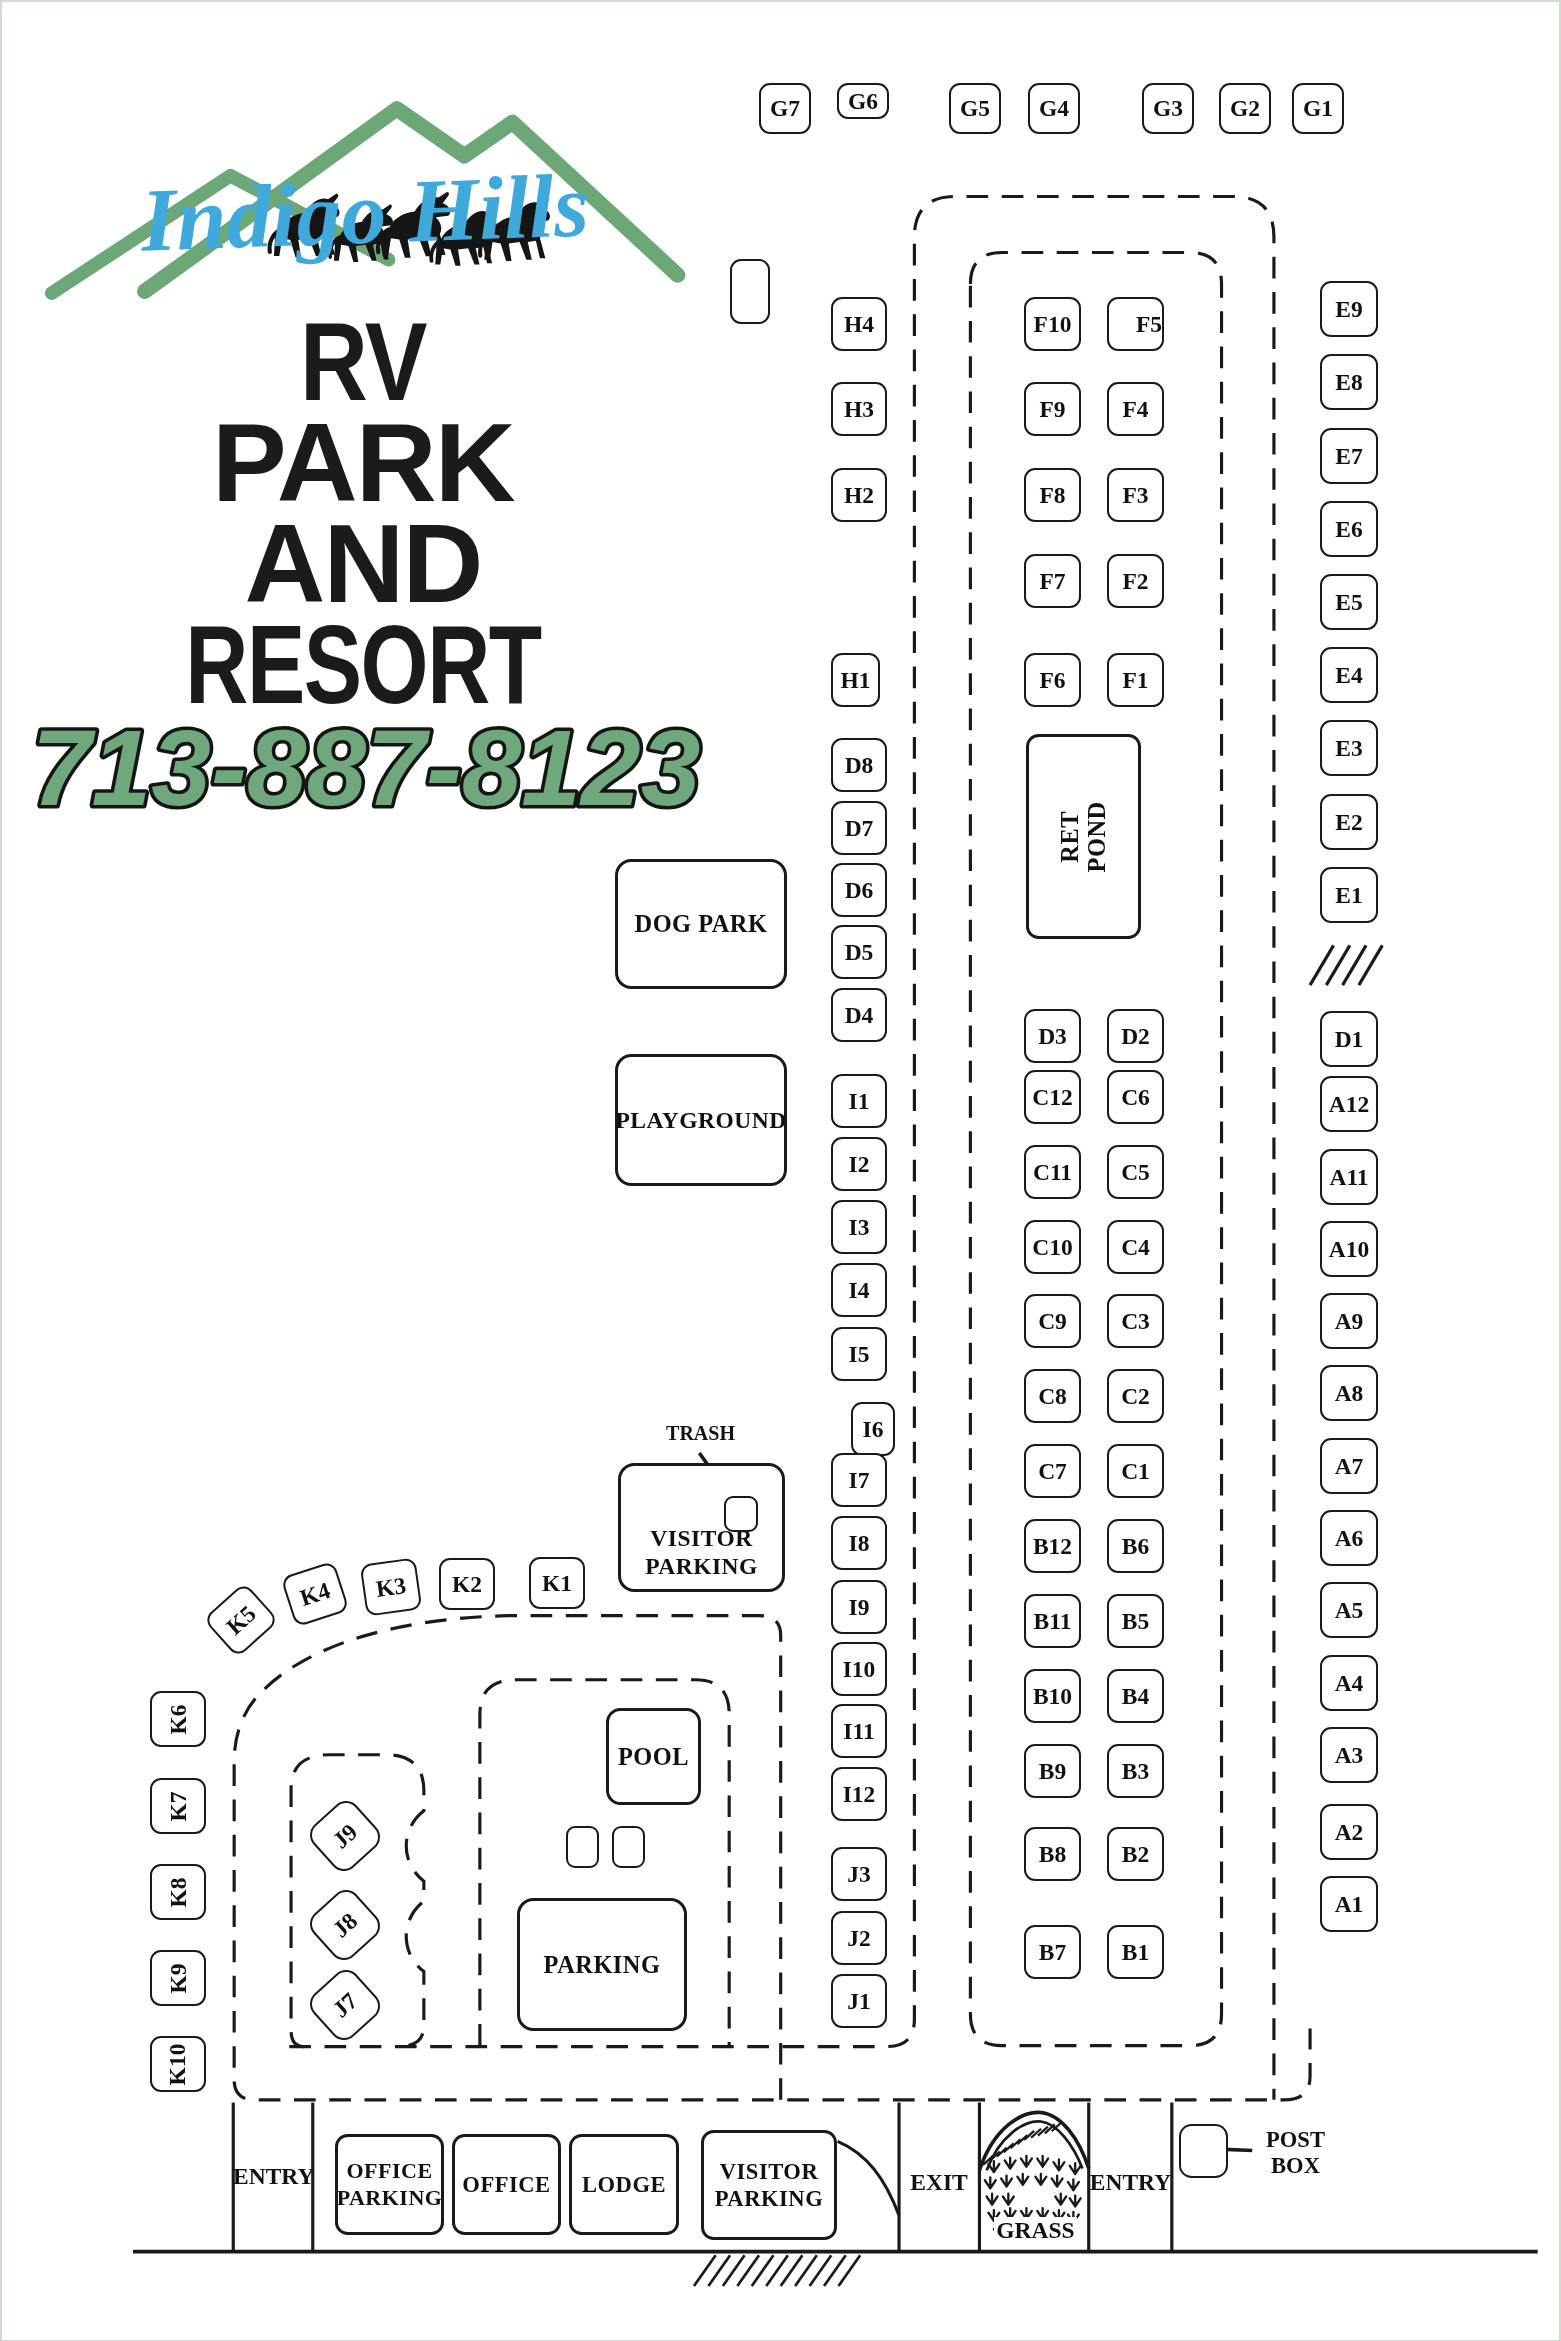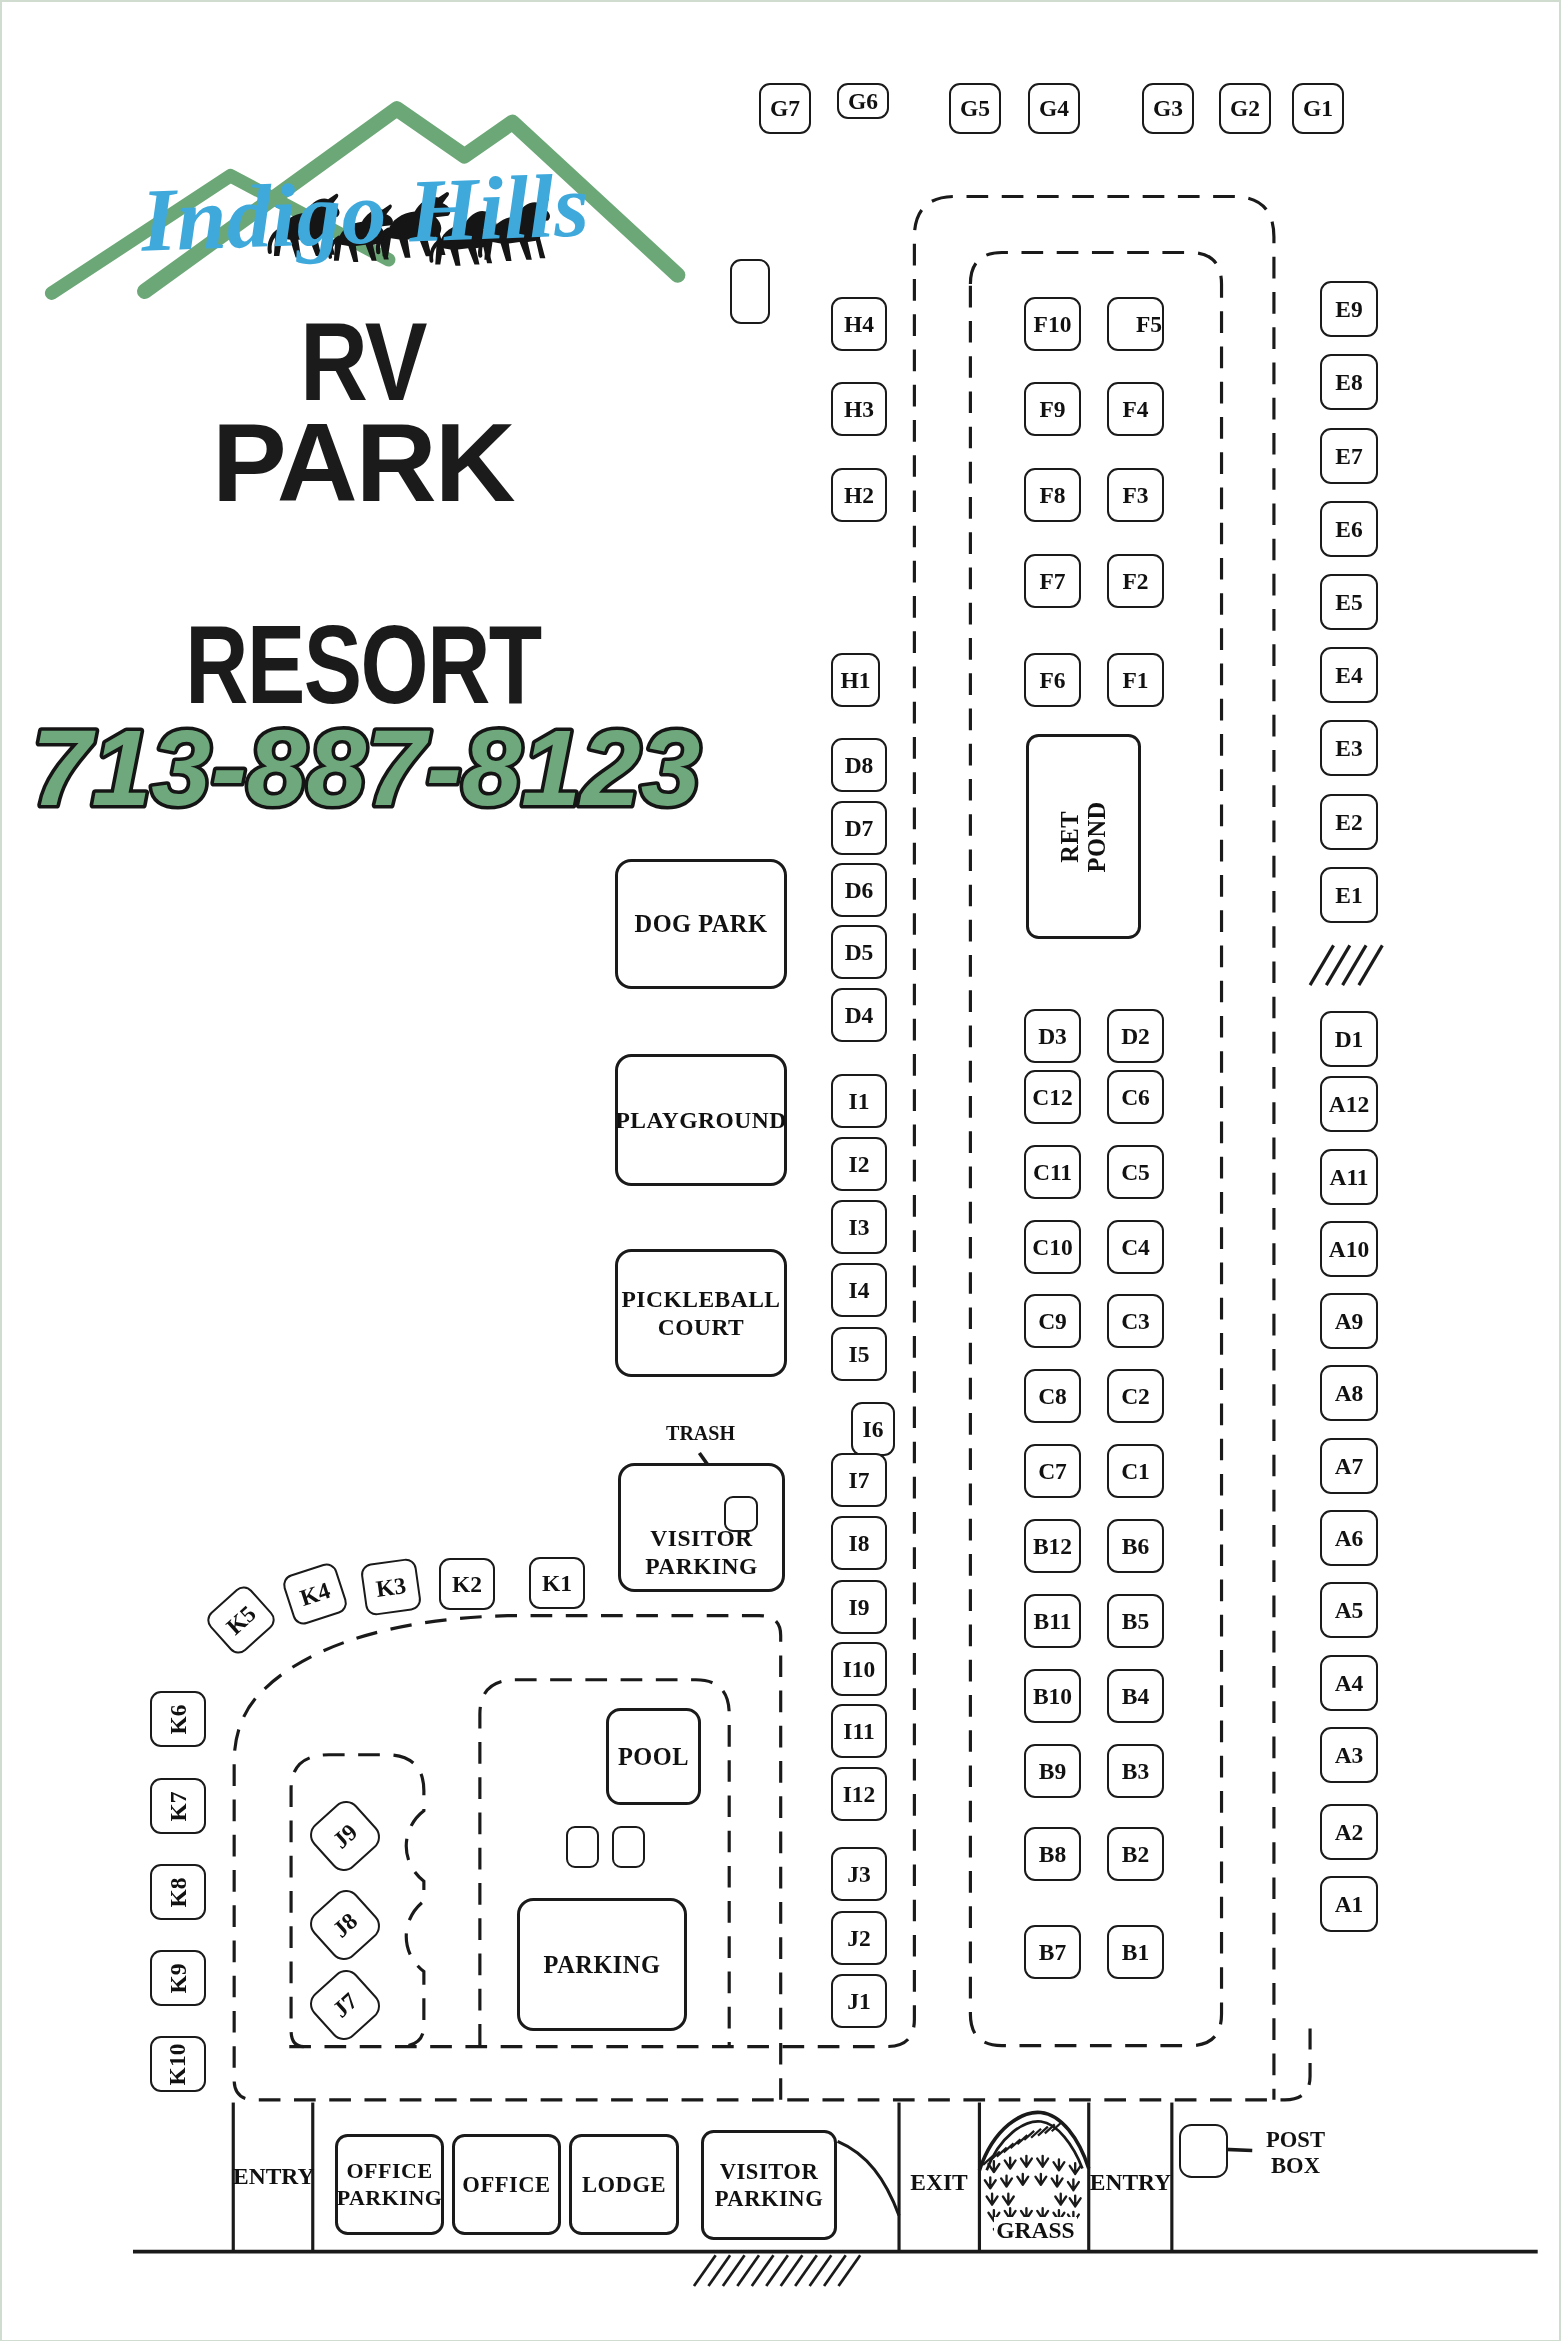--- a/index.html
+++ b/index.html
@@ -153,31 +153,30 @@
 
     <g>
       <line x1="1384" y1="2378" x2="1334" y2="2376" stroke="#1a1a1a" stroke-width="4"></line>
       <polygon points="1316,2376 1337,2367 1337,2385" fill="#1a1a1a"></polygon>
     </g>
   </svg>
 
   <div id="brand-script">Indigo Hills</div>
   <div class="hdr-line" style="top:304px;transform:scaleX(.84);">RV</div>
   <div class="hdr-line" style="top:405px;">PARK</div>
+  <div class="hdr-line" style="top:506px;">AND</div>
   <div class="hdr-line" style="top:607px;transform:scaleX(.78);">RESORT</div>
   <svg style="position:absolute;left:0;top:696px;" width="741" height="136" viewBox="0 0 820 150">
     <text x="33" y="118" textLength="740" lengthAdjust="spacingAndGlyphs" font-family="Liberation Sans, sans-serif" font-weight="bold" font-style="italic" font-size="118" fill="#6FA87C" stroke="#151515" stroke-width="8" stroke-linejoin="round" paint-order="stroke">713-887-8123</text>
   </svg>
 
   <div class="site" style="left:728px;top:257px;width:40px;height:65px;"></div>
 
   <div class="amen" style="left:613px;top:1052px;width:172px;height:132px;font-size:23.5px;">PLAYGROUND</div>
   <div class="amen" style="left:613px;top:857px;width:172px;height:130px;">DOG PARK</div>
-  <div class="amen" style="left:613px;top:1247px;width:172px;height:128px;font-size:23.5px;">PICKLEBALL
-COURT</div>
 
   <div class="plain" style="left:649px;top:1420px;width:99px;font-size:20px;">TRASH</div>
   <div class="amen" style="left:616px;top:1461px;width:167px;height:129px;align-items:flex-end;
        padding-bottom:9px;font-size:23.5px;">VISITOR
 PARKING</div>
   <div class="site" style="left:722px;top:1494px;width:34px;height:36px;border-radius:9px;"></div>
 
   <div class="amen" style="left:1024px;top:732px;width:115px;height:205px;border-radius:12.6px;">
     <span style="transform:rotate(-90deg);white-space:pre-line;line-height:1.1;">RET
 POND</span>

